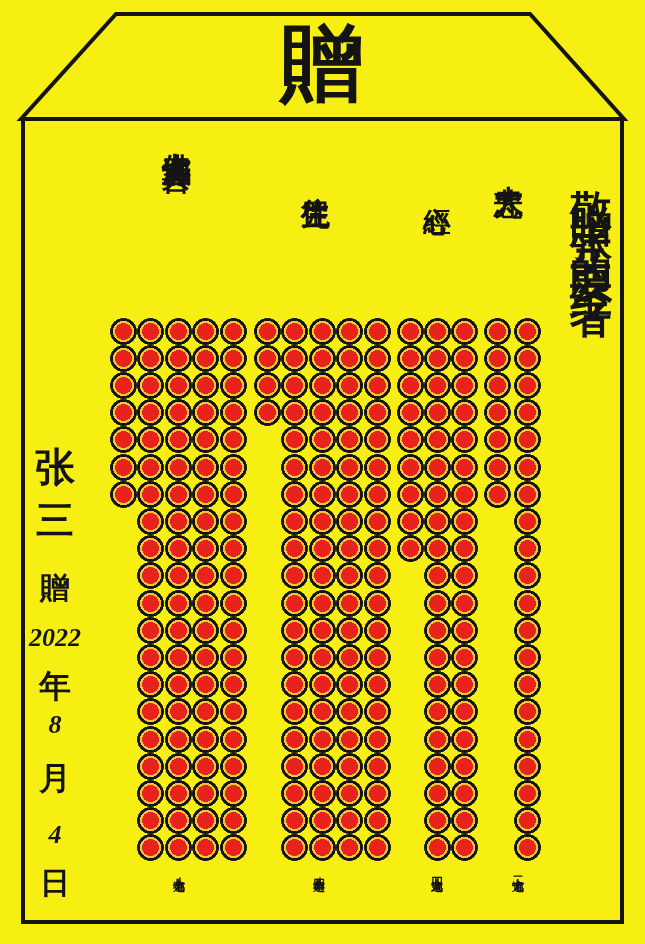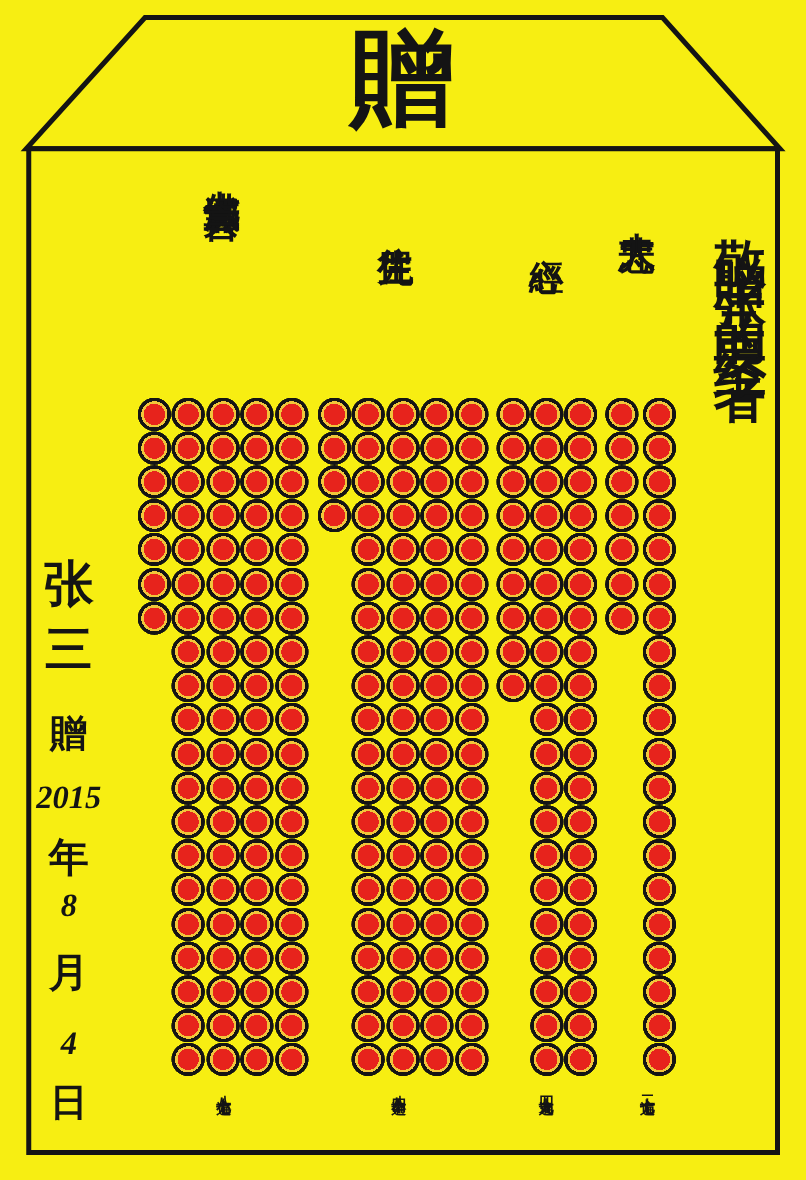--- a/index.html
+++ b/index.html
@@ -55,21 +55,21 @@
   <div class="vtext sutra0">七佛滅罪真言</div>
   <div class="vtext sutra1">往生咒</div>
   <div class="vtext sutra2">心經</div>
   <div class="vtext sutra3">大悲咒</div>
 
   <div class="vtext recipient">敬贈张三的要经者</div>
 
   <div class="donor-item" style="top:448px;font-size:40px;">张</div>
   <div class="donor-item" style="top:501px;font-size:38px;">三</div>
   <div class="donor-item" style="top:573px;font-size:30px;">贈</div>
-  <div class="donor-item" style="top:625px;font-size:26px;font-style:italic;">2015</div>
+  <div class="donor-item" style="top:625px;font-size:26px;font-style:italic;">2022</div>
   <div class="donor-item" style="top:670px;font-size:32px;">年</div>
   <div class="donor-item" style="top:712px;font-size:26px;font-style:italic;">8</div>
   <div class="donor-item" style="top:762px;font-size:32px;">月</div>
   <div class="donor-item" style="top:822px;font-size:26px;font-style:italic;">4</div>
   <div class="donor-item" style="top:868px;font-size:30px;">日</div>
 
   <div id="dots">
       <div class="dot" style="left: 109.5px; top: 317.5px;"></div>
       <div class="dot" style="left: 109.5px; top: 344.7px;"></div>
       <div class="dot" style="left: 109.5px; top: 371.9px;"></div>

